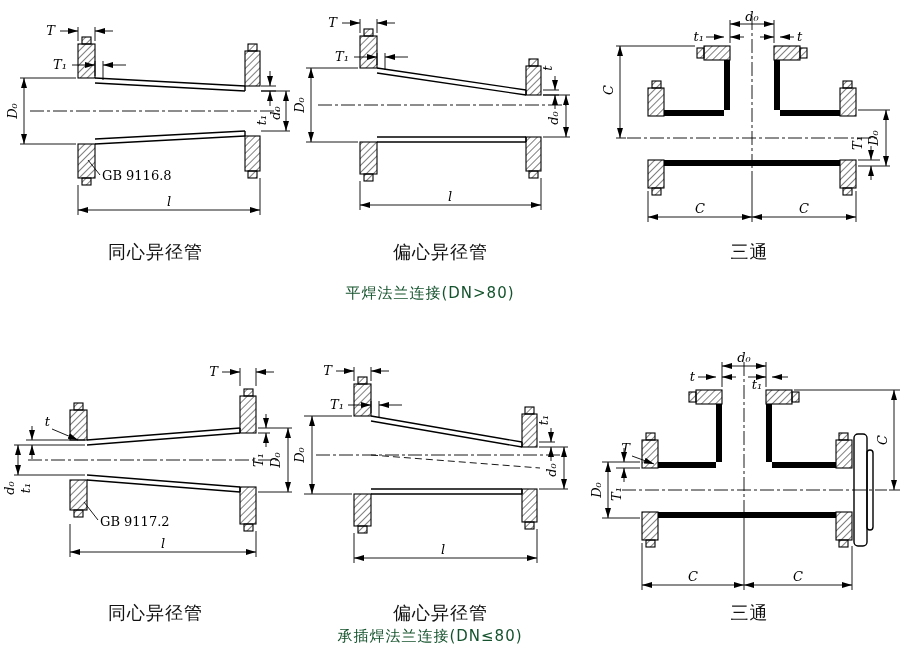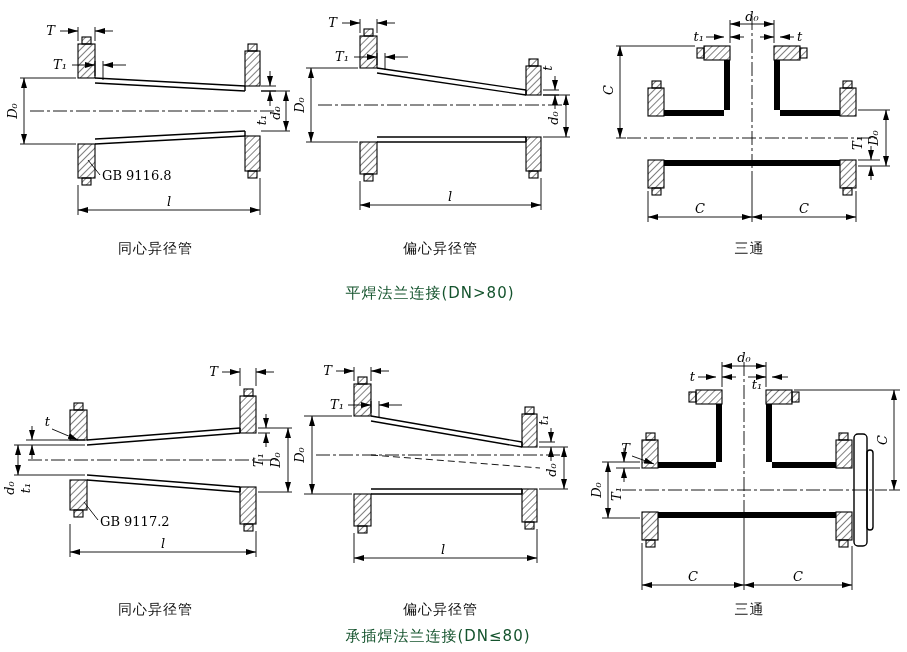--- a/index.html
+++ b/index.html
@@ -9,21 +9,21 @@
   .ol{stroke:#000;stroke-width:1.4;fill:none;}
   .hatched{fill:url(#hatch);stroke:#000;stroke-width:1.1;}
   .wall{fill:#000;stroke:none;}
   .cl{stroke:#000;stroke-width:.9;fill:none;stroke-dasharray:14 3 3 3;}
   .dash{stroke:#000;stroke-width:.9;fill:none;stroke-dasharray:7 4;}
   .dim{stroke:#000;stroke-width:.9;fill:none;}
   .dima{stroke:#000;stroke-width:.9;fill:none;marker-end:url(#arr);}
   .dimaa{stroke:#000;stroke-width:.9;fill:none;marker-start:url(#arr);marker-end:url(#arr);}
   text.dl{font-family:"DejaVu Serif",serif;font-style:italic;font-size:13px;fill:#000;}
   text.gb{font-family:"DejaVu Serif",serif;font-size:13px;fill:#000;}
-  .cap{position:absolute;text-align:center;font-size:14px;color:#111;letter-spacing:1px;}
+  .cap{position:absolute;text-align:center;font-size:18px;color:#111;letter-spacing:1px;}
   .gcap{position:absolute;text-align:center;font-size:15px;color:#14532d;letter-spacing:1px;}
 </style>
 </head>
 <body>
 
 <div class="page">
 
 <svg width="0" height="0" style="position:absolute">
   <defs>
     <pattern id="hatch" width="5" height="5" patternUnits="userSpaceOnUse" patternTransform="rotate(45)">
@@ -458,15 +458,15 @@
     <line class="dimaa" x1="50" y1="235" x2="152" y2="235"></line>
     <line class="dimaa" x1="152" y1="235" x2="260" y2="235"></line>
     <text class="dl" x="101" y="231" text-anchor="middle">C</text>
     <text class="dl" x="206" y="231" text-anchor="middle">C</text>
   </g>
 </svg>
 
 <div class="cap" style="left:8px;top:601px;width:295px">同心异径管</div>
 <div class="cap" style="left:298px;top:601px;width:285px">偏心异径管</div>
 <div class="cap" style="left:592px;top:601px;width:315px">三通</div>
-<div class="gcap" style="left:68px;top:627px;width:740px">承插焊法兰连接(DN≤80)</div>
+<div class="gcap" style="left:60px;top:627px;width:740px">承插焊法兰连接(DN≤80)</div>
 
 </div>
 
 </body></html>

